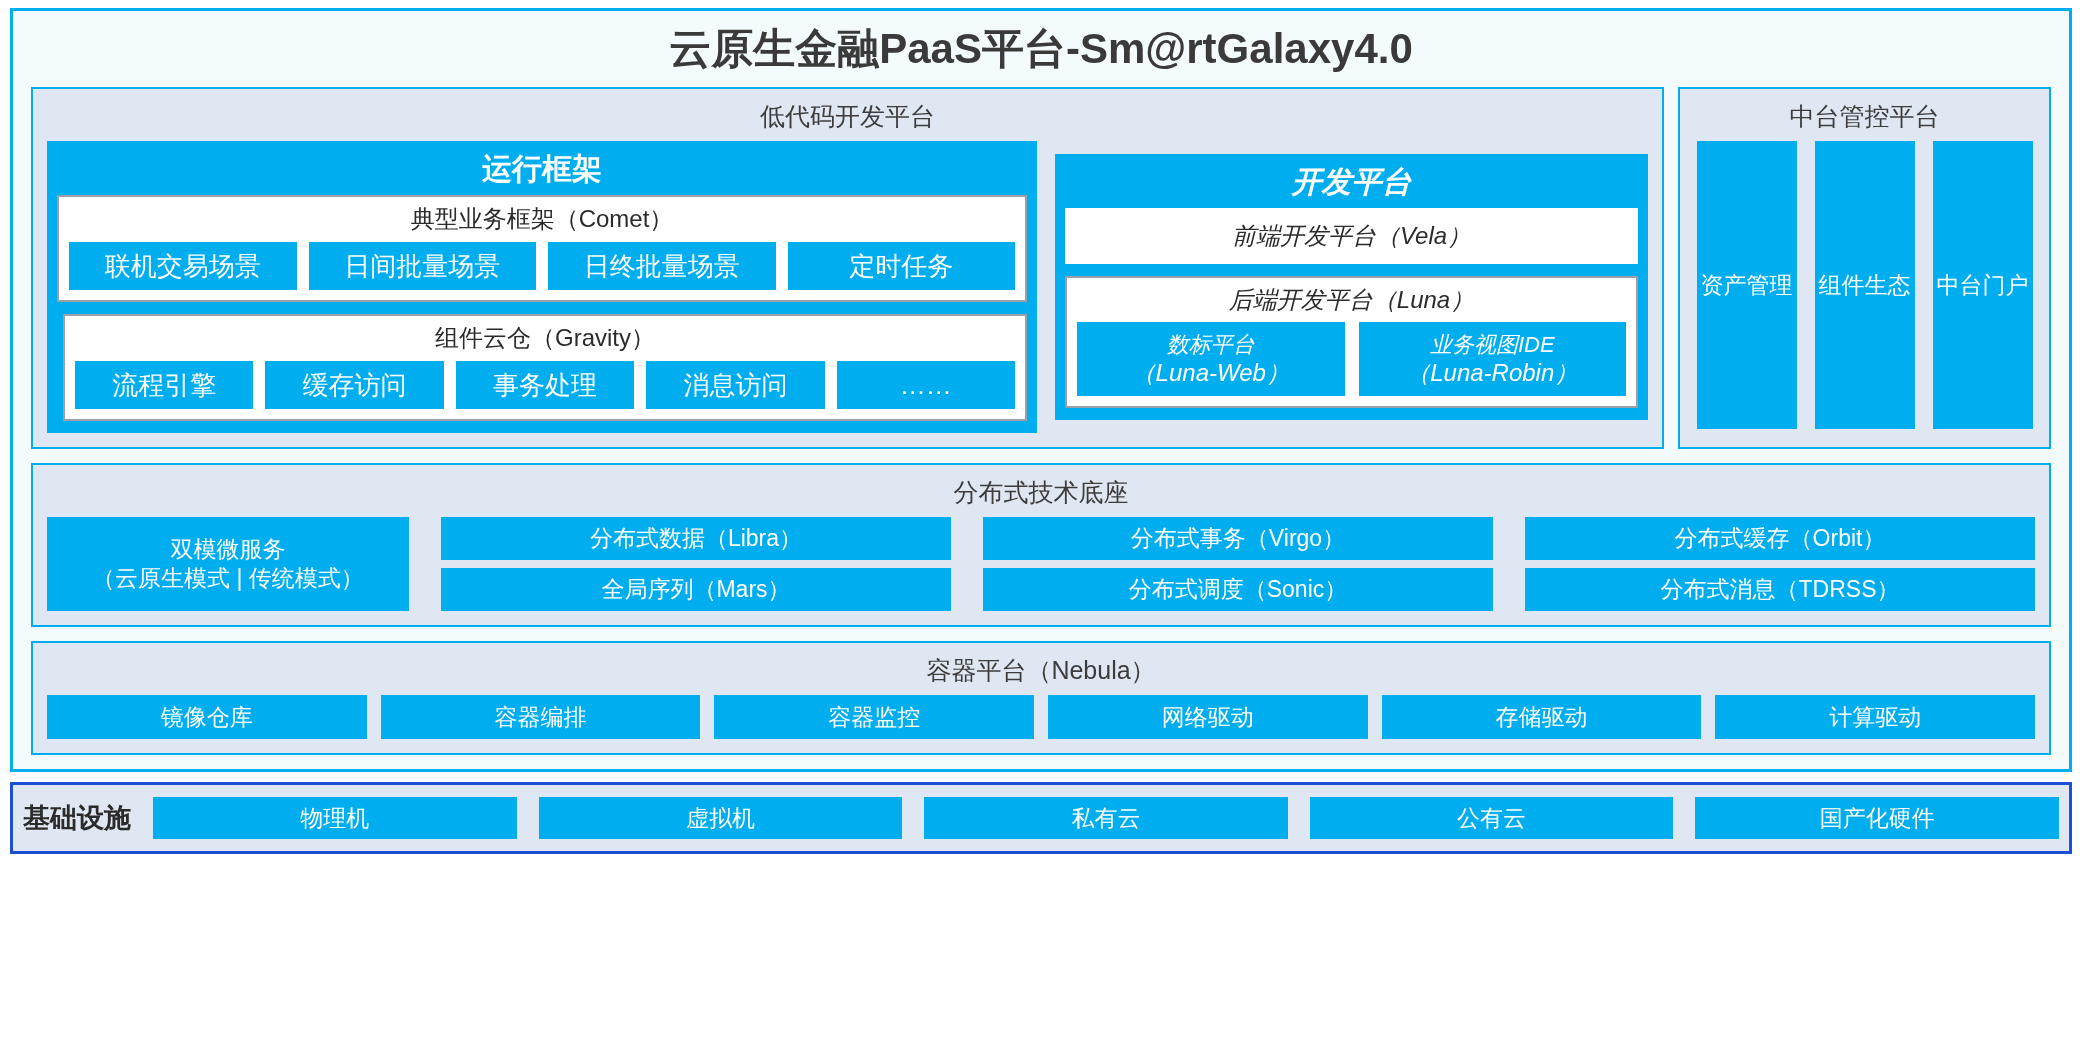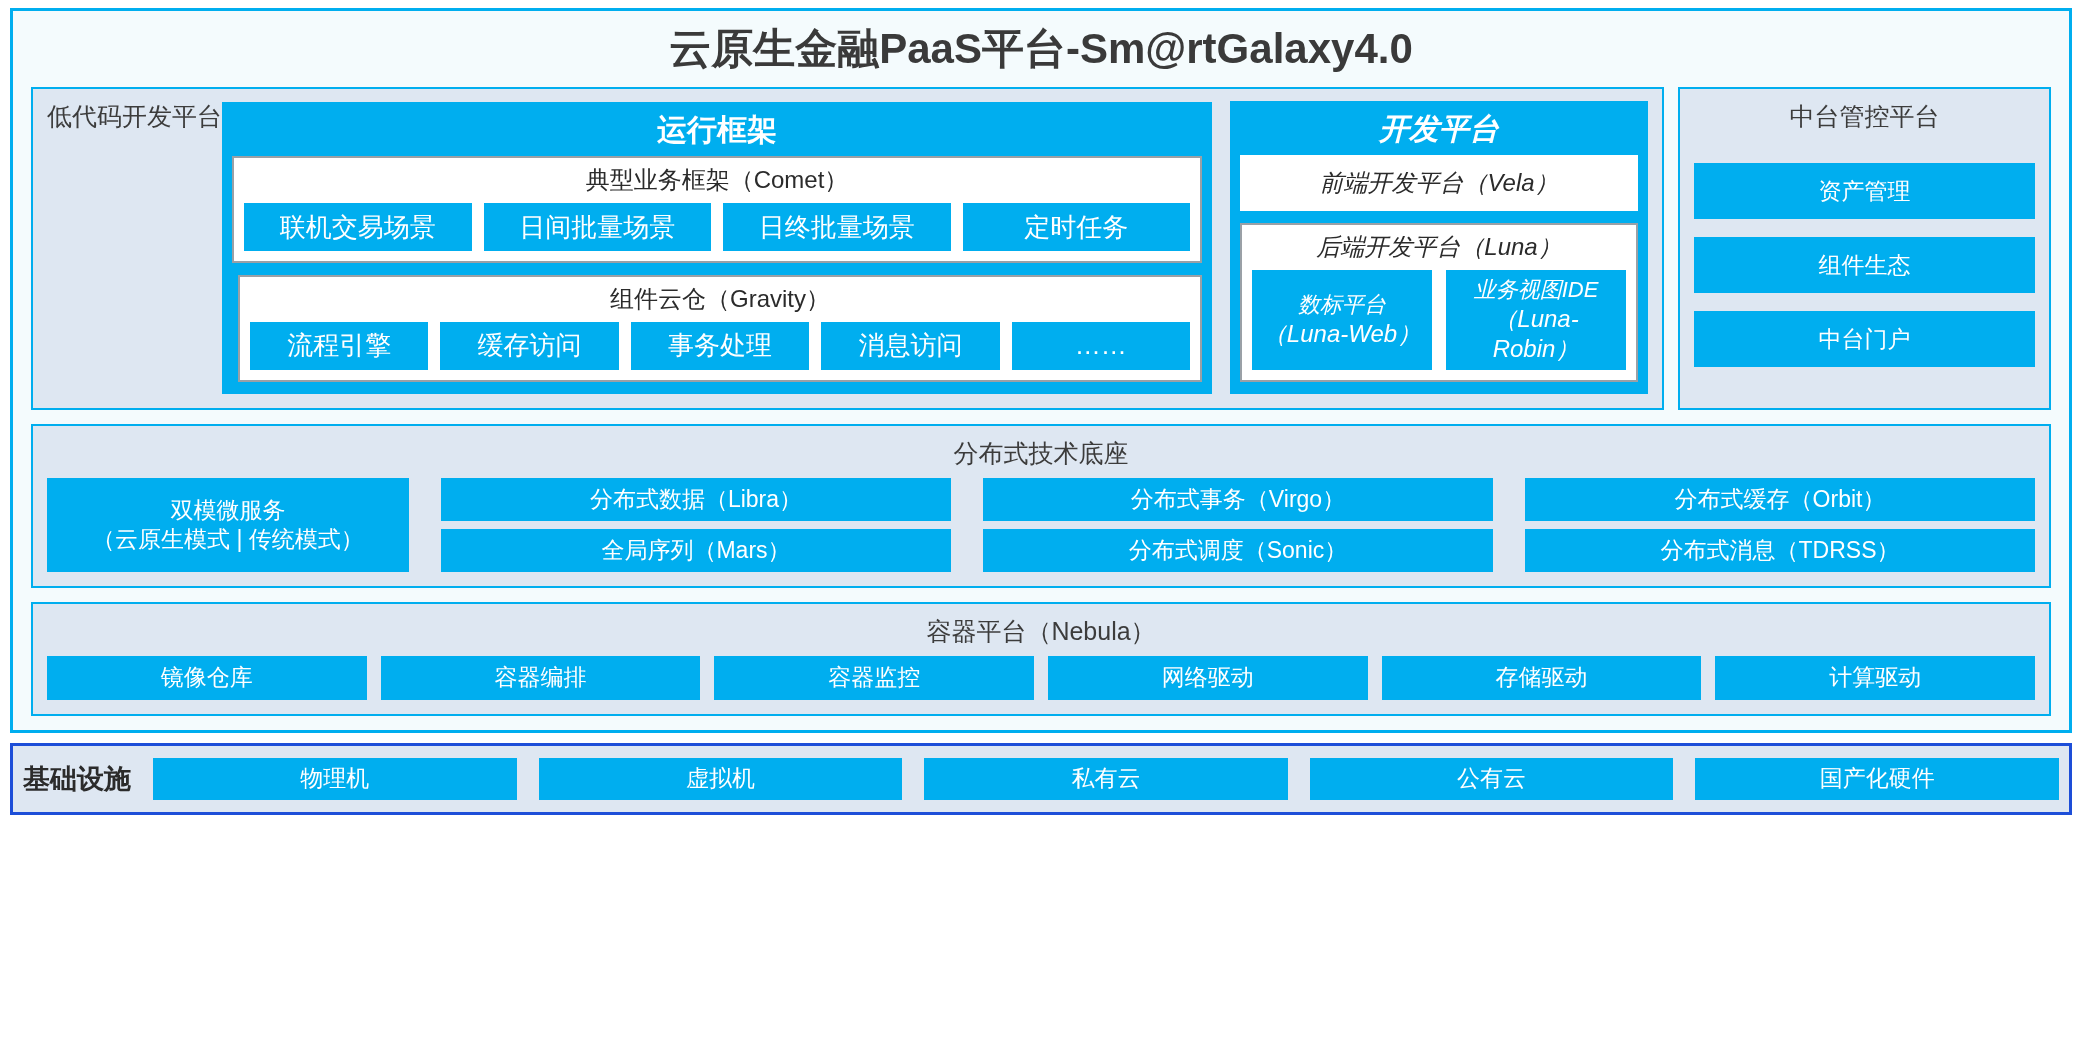--- a/index.html
+++ b/index.html
@@ -93,26 +93,26 @@
 
   
   .row-top {
     display: flex;
     gap: 14px;
     align-items: stretch;
   }
   .lowcode {
     flex: 0 0 1633px;
     display: flex;
-    flex-direction: row;
+    flex-direction: column;
   }
   .lowcode-body {
     display: flex;
     gap: 18px;
-    align-items: flex-end;
+    align-items: center;
     flex: 1 1 auto;
   }
 
   
   .bgroup {
     background: #00AEEF;
     box-sizing: border-box;
     padding: 8px 10px 12px 10px;
     display: flex;
     flex-direction: column;
@@ -162,21 +162,21 @@
   .luna-row .sub { font-size: 24px; }
 
   
   .midplat {
     flex: 1 1 auto;
     display: flex;
     flex-direction: column;
   }
   .midplat .stack {
     display: flex;
-    flex-direction: column;
+    flex-direction: row;
     gap: 18px;
     flex: 1 1 auto;
     justify-content: center;
     padding-bottom: 4px;
   }
   .midplat .stack > .bbox { min-height: 56px; font-size: 23px; }
 
   
   .techbase-body {
     display: flex;

